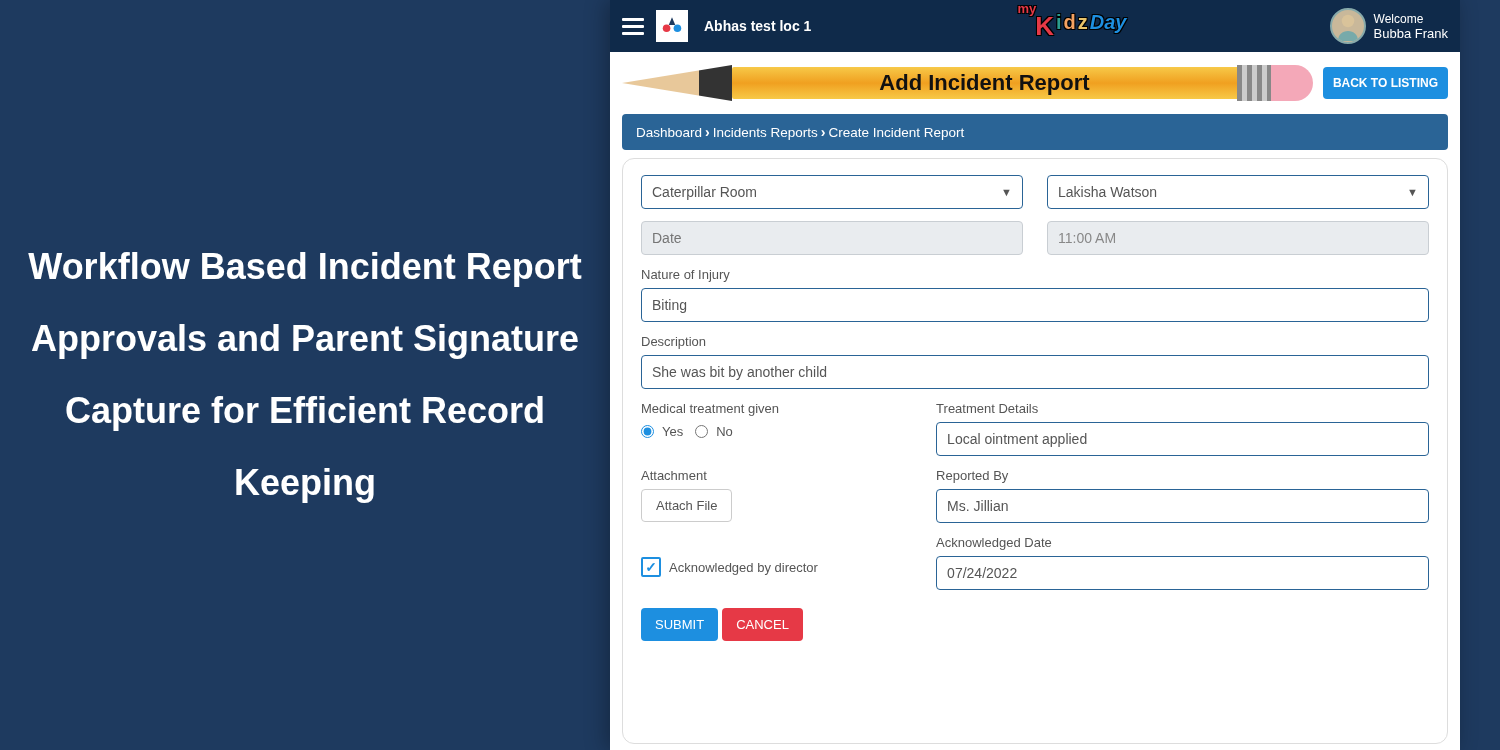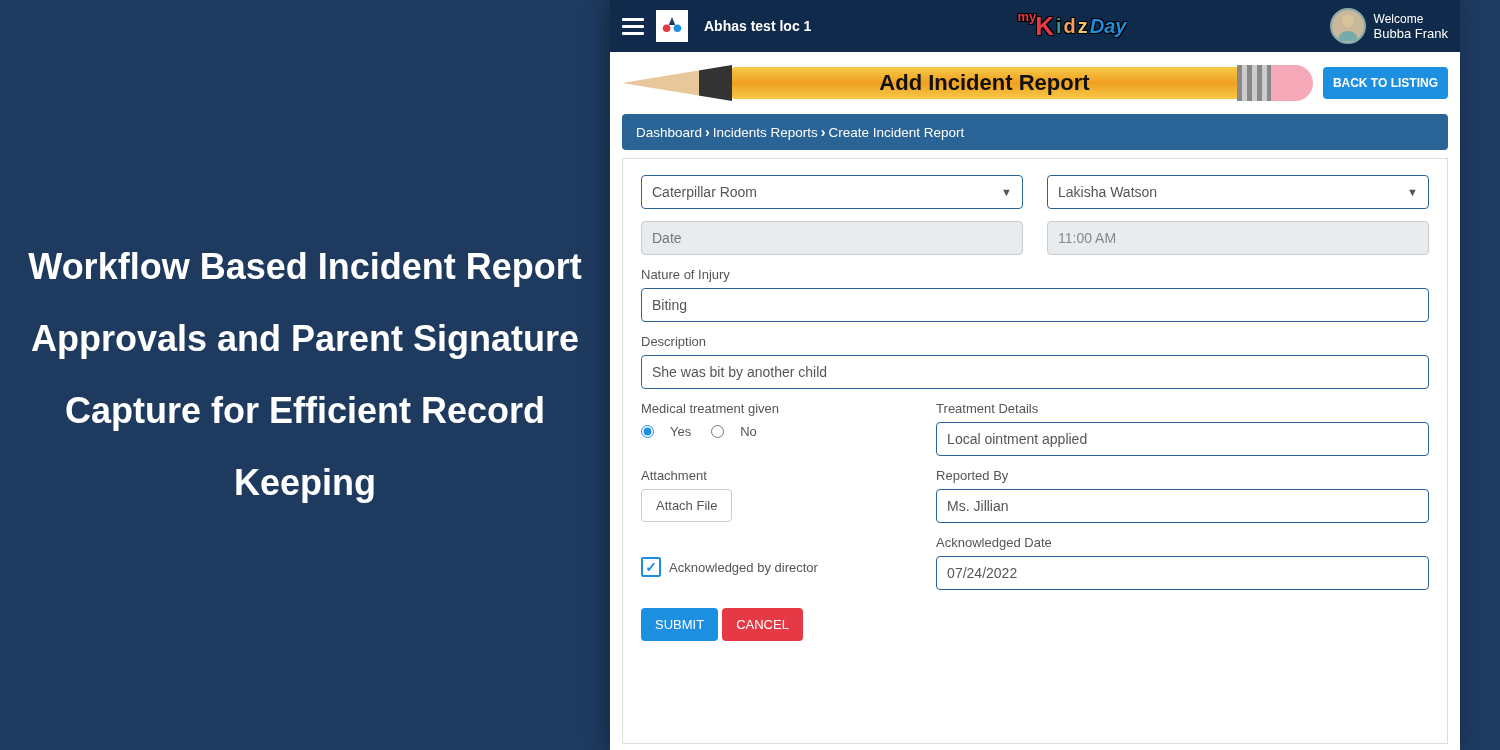--- a/index.html
+++ b/index.html
@@ -46,21 +46,21 @@
   .hamburger span { height: 3px; background: #fff; border-radius: 1px; }
   .app-logo-small {
     width: 32px; height: 32px; background: #fff; display:flex; align-items:center; justify-content:center;
   }
   .app-logo-small svg { width: 26px; height: 26px; }
   .loc-name { font-weight: bold; font-size: 14px; margin-left: 4px; }
   .brand-logo { flex: 1; display:flex; justify-content:center; align-items:center; }
   .brand-logo .brand {
     font-family: "Comic Sans MS", cursive, sans-serif;
     font-weight: bold; font-size: 20px;
-    display:flex; align-items:center; gap:2px;
+    display:flex; align-items:flex-start; gap:2px;
     text-shadow: 1px 1px 0 #000, -1px -1px 0 #000, 1px -1px 0 #000, -1px 1px 0 #000;
   }
   .brand .my { color:#e63946; font-size:13px; position:relative; top:-10px; left:3px;}
   .brand .k { color:#e63946; font-size:26px;}
   .brand .i { color:#2a9d8f;}
   .brand .d { color:#f4a261;}
   .brand .z { color:#e9c46a;}
   .brand .day { color:#1d8fe0; font-style:italic;}
   .user-block { display:flex; align-items:center; gap:8px; color:#fff; font-size:13px; }
   .avatar { width:36px; height:36px; border-radius:50%; background:#c9b89a; border:2px solid #8aa; overflow:hidden; display:flex; align-items:center; justify-content:center;}
@@ -123,21 +123,21 @@
     border-radius:4px;
     font-size:13.5px;
     display:flex; align-items:center; gap:3px;
   }
   .breadcrumb-bar .crumb { cursor:pointer; }
   .breadcrumb-bar .sep { font-size:14px; font-weight:bold;}
 
   .form-card {
     margin: 0 12px 6px 12px;
     border:1px solid #ddd;
-    border-radius:0;
+    border-radius:12px;
     padding: 16px 18px 8px 18px;
     flex:1;
     overflow:auto;
     font-size:13px;
     color:#555;
   }
   .row { display:flex; gap:24px; margin-bottom:12px; align-items:flex-start;}
   .col { flex:1; display:flex; flex-direction:column; gap:4px;}
   .col.narrow { flex:0.55; }
   label.fld { color:#555; font-size:13px; margin-bottom:2px;}
@@ -146,21 +146,21 @@
     border:1px solid #2a6496;
     border-radius:4px;
     padding:8px 10px;
     font-size:14px;
     color:#555;
     background:#fff;
   }
   .input.disabled { background:#e9ecef; color:#888; border-color:#c9ced3;}
   .select-like { display:flex; justify-content:space-between; align-items:center; cursor:pointer;}
   .caret { font-size:11px; color:#555;}
-  .radio-row { display:flex; align-items:center; gap:16px; margin-top:2px;}
+  .radio-row { display:flex; align-items:center; gap:8px; margin-top:2px;}
   .radio-row input { accent-color:#1d8fe0; }
   .attach-btn {
     border:1px solid #ccc; background:#fff; padding:8px 14px; border-radius:4px;
     cursor:pointer; color:#555; font-size:13px; width:fit-content;
   }
   .check-row { display:flex; align-items:center; gap:8px; margin-top:22px;}
   .checkbox {
     width:20px; height:20px; border:2px solid #1d8fe0; border-radius:2px;
     display:flex; align-items:center; justify-content:center; color:#1d8fe0; font-weight:bold;
     cursor:pointer; font-size:14px;

